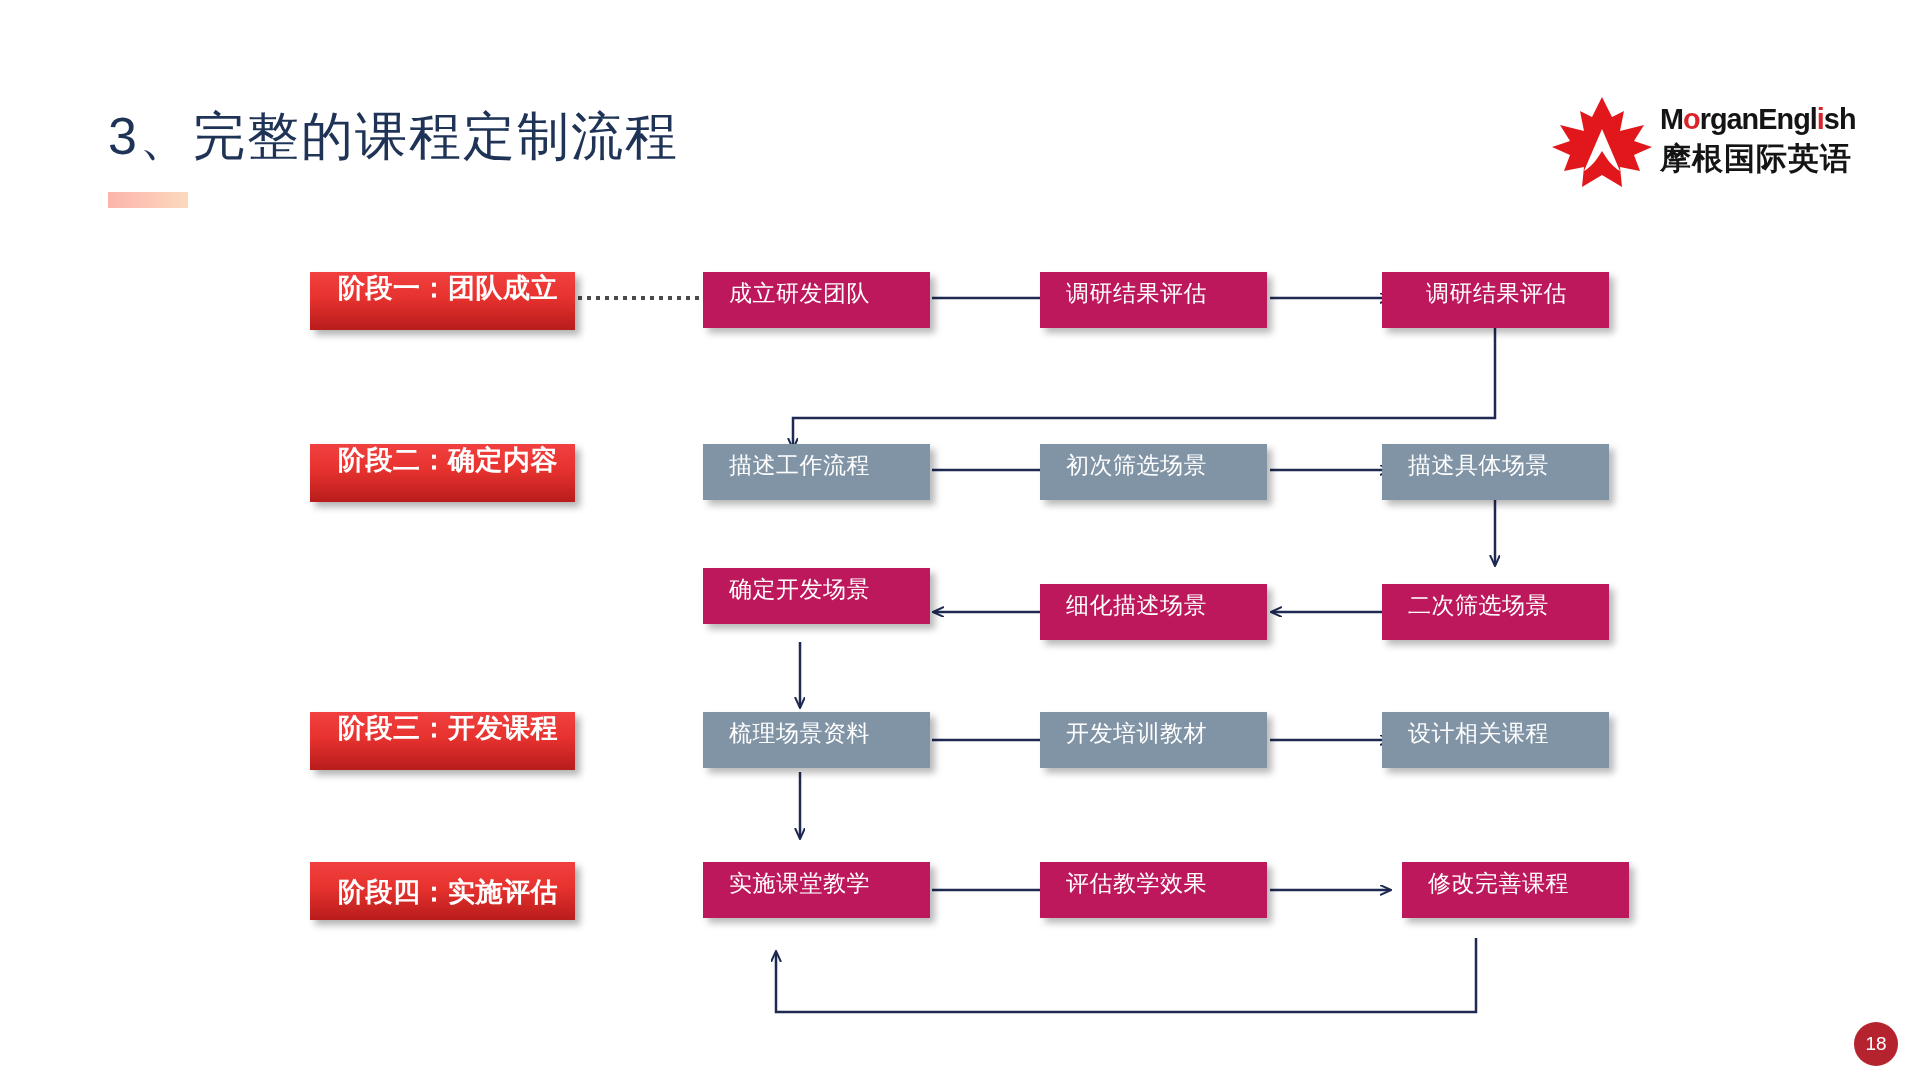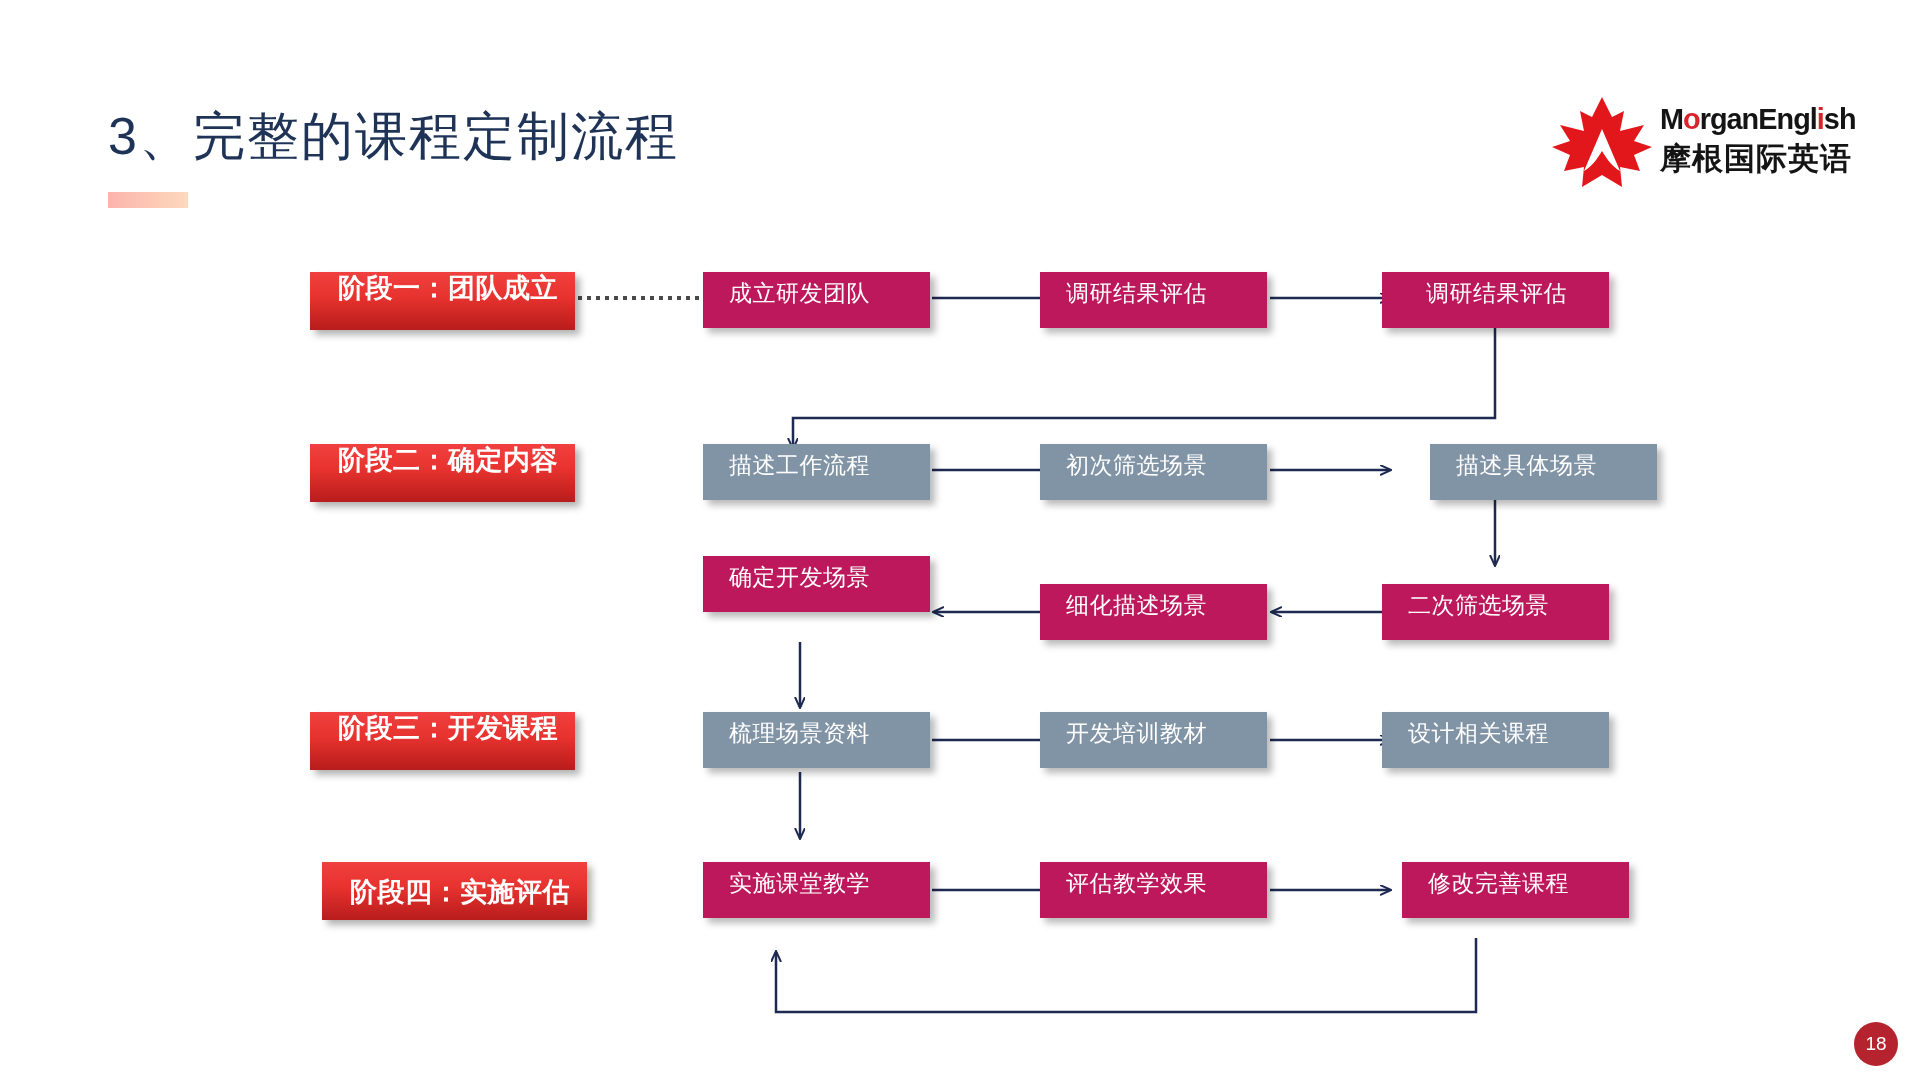--- a/index.html
+++ b/index.html
@@ -210,31 +210,31 @@
 
     <polyline fill="none" stroke="#1f2a52" stroke-width="2.5" points="1476,938 1476,1012 776,1012 776,952" marker-end="url(#ah)"></polyline>
   </svg>
 
   <div class="stage-label" style="left:310px; top:272px;">阶段一：团队成立</div>
 
   <div class="stage-label" style="left:310px; top:444px;">阶段二：确定内容</div>
 
   <div class="stage-label" style="left:310px; top:712px;">阶段三：开发课程</div>
 
-  <div class="stage-label" style="left:310px; top:862px; padding-top:14px;margin-left:12px;">阶段四：实施评估</div>
+  <div class="stage-label" style="left:310px; top:862px; padding-top:14px;">阶段四：实施评估</div>
 
   <div class="pbox dark" style="left:703px; top:272px;">成立研发团队</div>
   <div class="pbox dark" style="left:1040px; top:272px;">调研结果评估</div>
   <div class="pbox dark" style="left:1382px; top:272px;padding-left:44px;">调研结果评估</div>
 
   <div class="pbox blue" style="left:703px; top:444px;">描述工作流程</div>
   <div class="pbox blue" style="left:1040px; top:444px;">初次筛选场景</div>
-  <div class="pbox blue" style="left:1382px; top:444px;margin-left:48px;">描述具体场景</div>
-
-  <div class="pbox dark" style="left:703px; top:556px;">确定开发场景</div>
+  <div class="pbox blue" style="left:1382px; top:444px;">描述具体场景</div>
+
+  <div class="pbox dark" style="left:703px; top:568px;">确定开发场景</div>
   <div class="pbox dark" style="left:1040px; top:584px;">细化描述场景</div>
   <div class="pbox dark" style="left:1382px; top:584px;">二次筛选场景</div>
 
   <div class="pbox blue" style="left:703px; top:712px;">梳理场景资料</div>
   <div class="pbox blue" style="left:1040px; top:712px;">开发培训教材</div>
   <div class="pbox blue" style="left:1382px; top:712px;">设计相关课程</div>
 
   <div class="pbox dark" style="left:703px; top:862px;">实施课堂教学</div>
   <div class="pbox dark" style="left:1040px; top:862px;">评估教学效果</div>
   <div class="pbox dark" style="left:1382px; top:862px;margin-left:20px;">修改完善课程</div>

